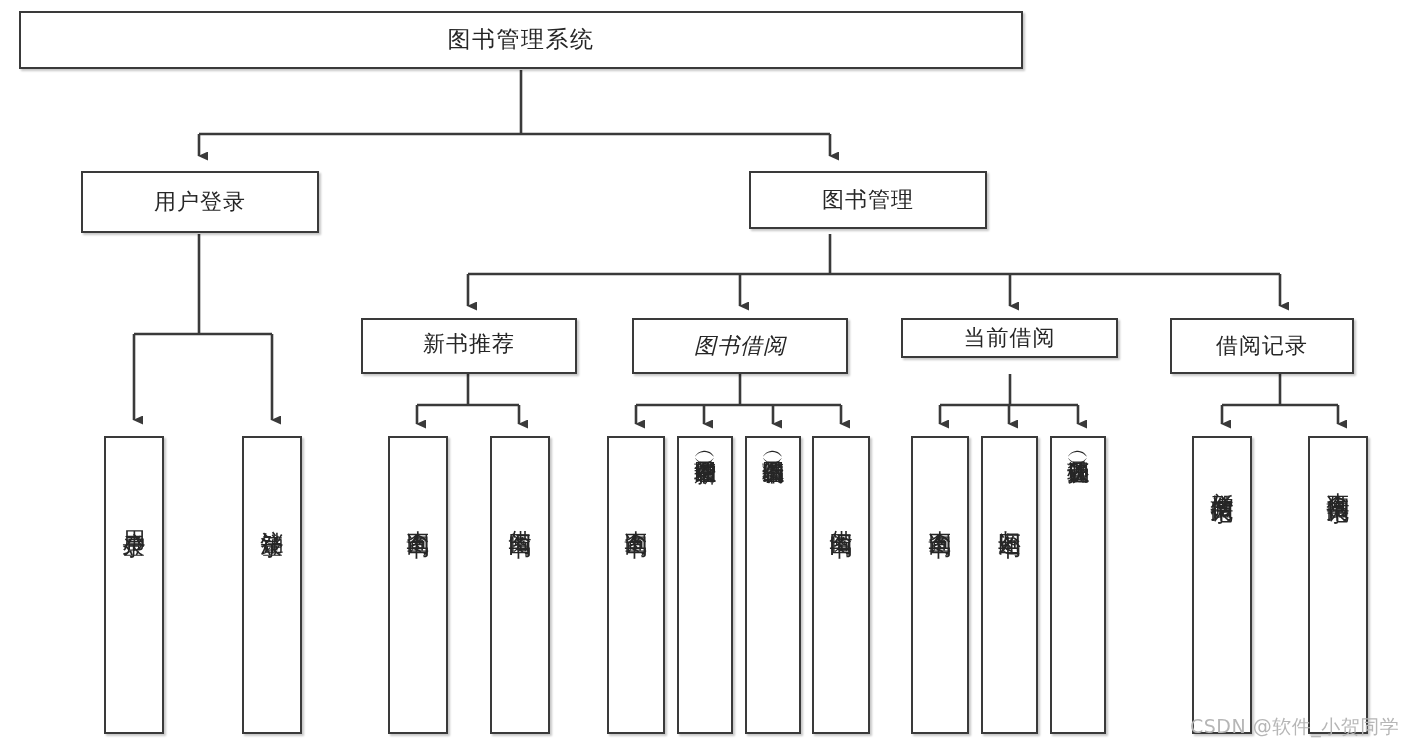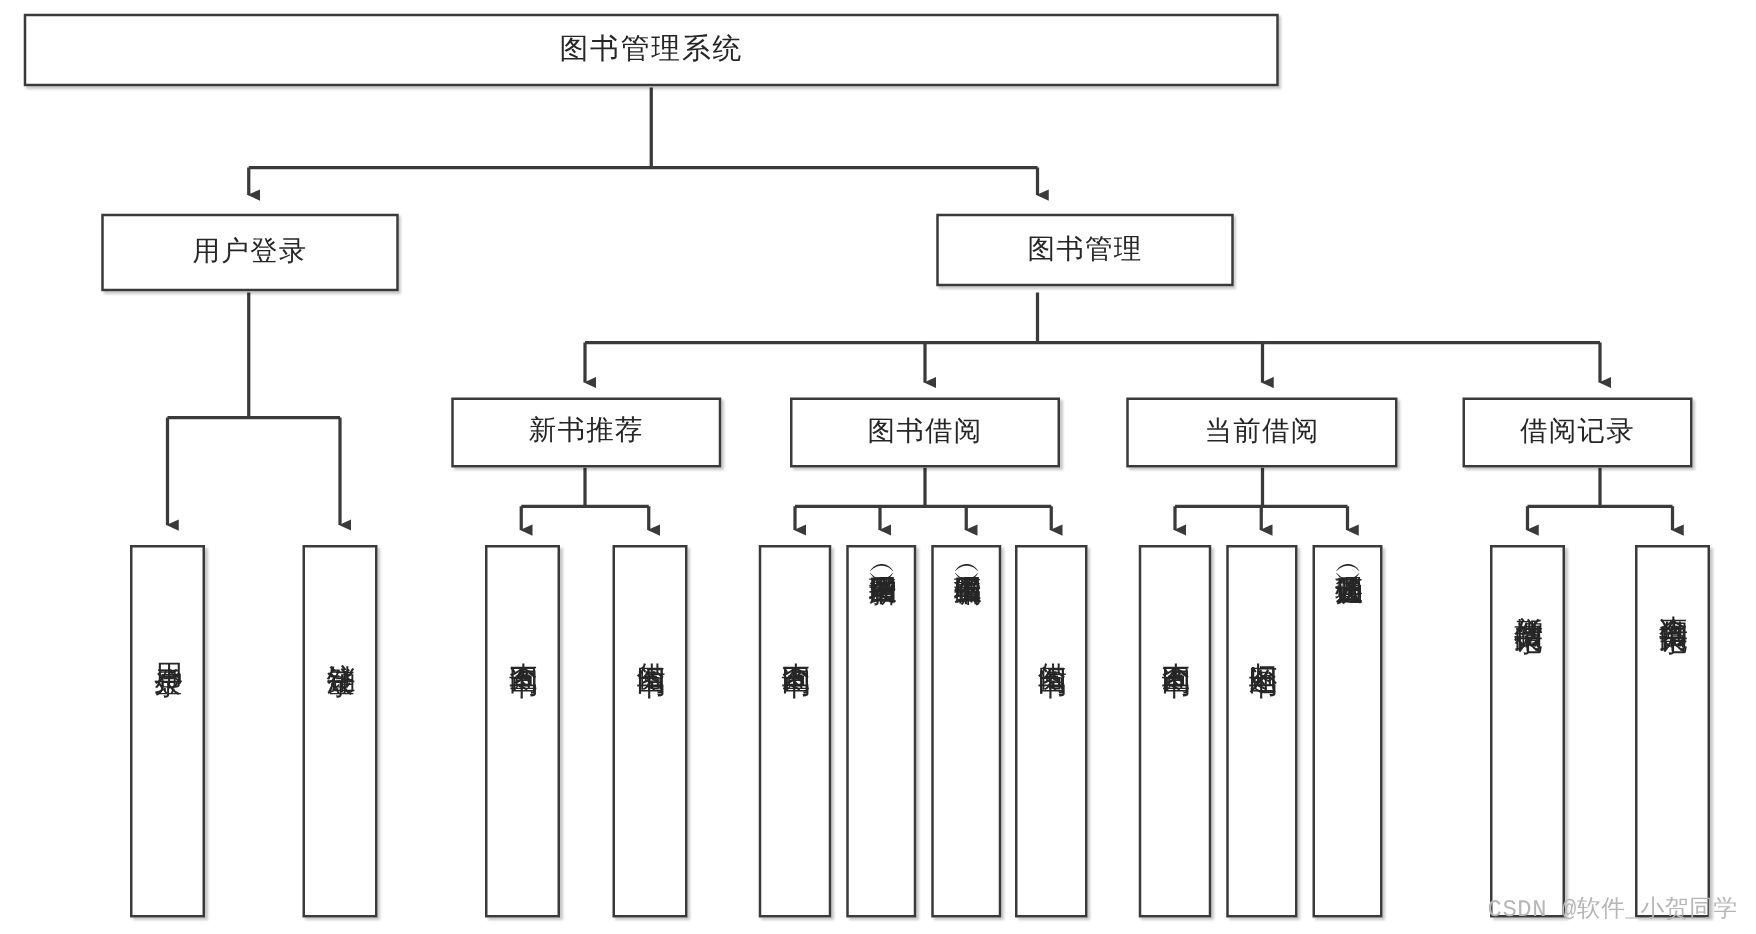--- a/index.html
+++ b/index.html
@@ -135,24 +135,24 @@
   <div class="node node-h" style="left:81px; top:171px; width:238px; height:62px;">
     <span class="node-label">用户登录</span>
   </div>
   <div class="node node-h" style="left:711px; top:171px; width:238px; height:58px;margin-left:38px;">
     <span class="node-label">图书管理</span>
   </div>
 
   <div class="node node-h" style="left:361px; top:318px; width:216px; height:56px;font-family:Liberation Mono, monospace;">
     <span class="node-label">新书推荐</span>
   </div>
-  <div class="node node-h" style="left:632px; top:318px; width:216px; height:56px;">
+  <div class="node node-h" style="left:632px; top:318px; width:216px; height:56px;font-style:italic;">
     <span class="node-label">图书借阅</span>
   </div>
-  <div class="node node-h" style="left:901px; top:318px; width:217px; height:56px;">
+  <div class="node node-h" style="left:901px; top:318px; width:217px; height:40px;">
     <span class="node-label">当前借阅</span>
   </div>
   <div class="node node-h" style="left:1170px; top:318px; width:184px; height:56px;">
     <span class="node-label">借阅记录</span>
   </div>
 
   <div class="node node-v" style="left:104px; top:436px; width:60px; height:298px; padding-top:74px;">
     <span class="node-label">用户登录</span>
   </div>
   <div class="node node-v" style="left:242px; top:436px; width:60px; height:298px; padding-top:74px;">
@@ -189,15 +189,15 @@
     <span class="node-label">确认归还（管理员）</span>
   </div>
 
   <div class="node node-v" style="left:1192px; top:436px; width:60px; height:298px; padding-top:36px;">
     <span class="node-label">新增借阅记录</span>
   </div>
   <div class="node node-v" style="left:1308px; top:436px; width:60px; height:298px; padding-top:36px;">
     <span class="node-label">查询借阅记录</span>
   </div>
 
-  <div class="watermark" style="left:1190px; top:714px;font-family:Liberation Mono, monospace;">CSDN @软件_小贺同学</div>
+  <div class="watermark" style="left:1190px; top:714px;">CSDN @软件_小贺同学</div>
 
 </div>
 
 </body></html>

